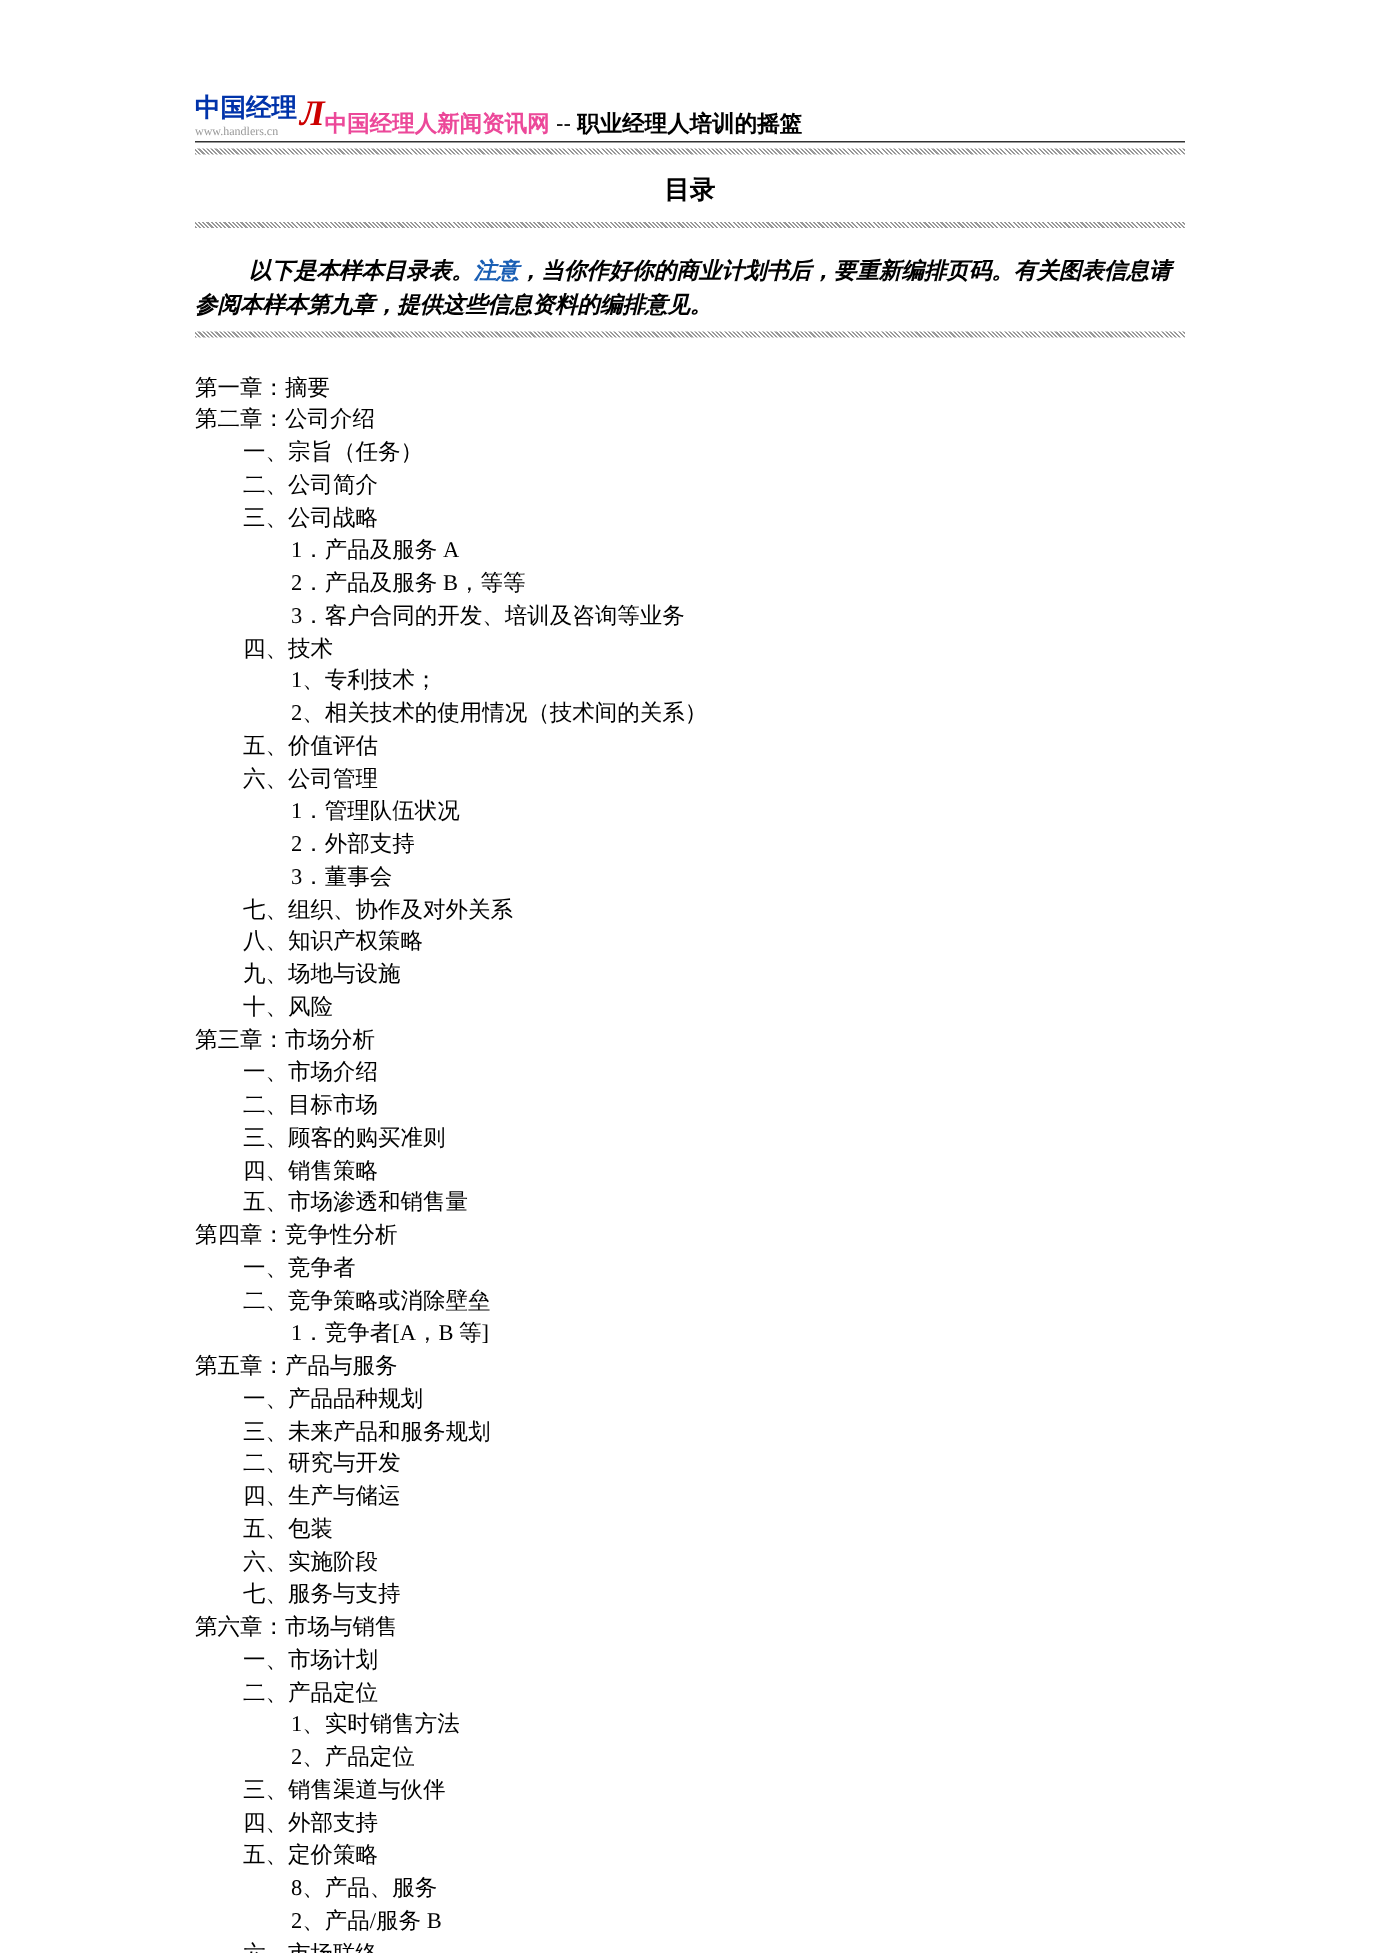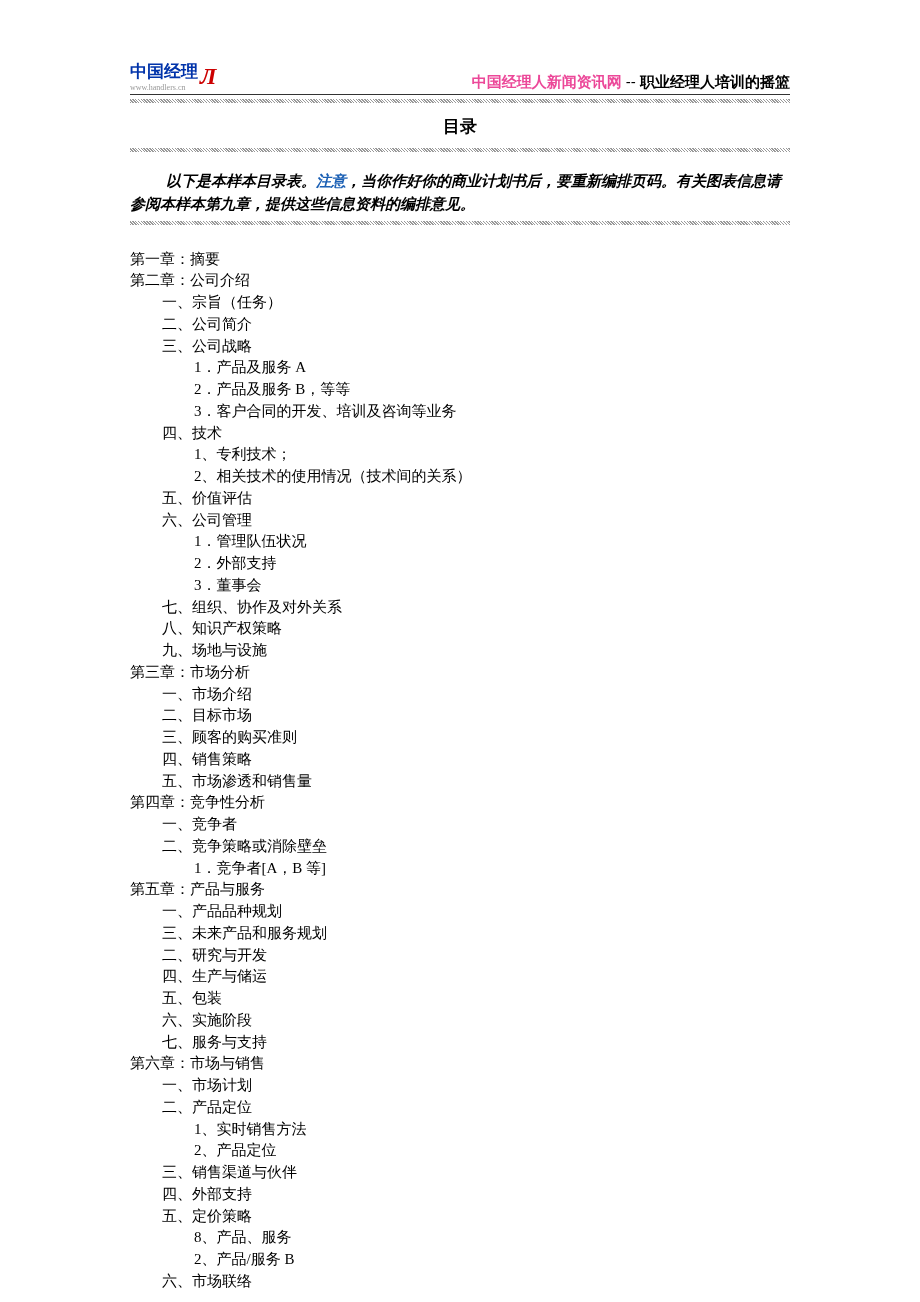--- a/index.html
+++ b/index.html
@@ -9,21 +9,20 @@
       font-size: 15px;
       color: #000;
       background: #fff;
       width: 920px;
     }
     .page {
       padding: 60px 130px 40px 130px;
     }
     .header {
       display: flex;
-      justify-content: space-between;
       align-items: flex-end;
       border-bottom: 1.5px solid #333;
       padding-bottom: 2px;
       margin-bottom: 4px;
     }
     .header-divider {
       height: 4px;
       background: repeating-linear-gradient(45deg, #999, #999 1px, #fff 1px, #fff 2px);
       margin-bottom: 12px;
     }
@@ -135,20 +134,21 @@
       <div class="lvl2">1、专利技术；</div>
       <div class="lvl2">2、相关技术的使用情况（技术间的关系）</div>
       <div class="lvl1">五、价值评估</div>
       <div class="lvl1">六、公司管理</div>
       <div class="lvl2">1．管理队伍状况</div>
       <div class="lvl2">2．外部支持</div>
       <div class="lvl2">3．董事会</div>
       <div class="lvl1">七、组织、协作及对外关系</div>
       <div class="lvl1">八、知识产权策略</div>
       <div class="lvl1">九、场地与设施</div>
+      <div class="lvl1">十、风险</div>
       <div class="lvl0">第三章：市场分析</div>
       <div class="lvl1">一、市场介绍</div>
       <div class="lvl1">二、目标市场</div>
       <div class="lvl1">三、顾客的购买准则</div>
       <div class="lvl1">四、销售策略</div>
       <div class="lvl1">五、市场渗透和销售量</div>
       <div class="lvl0">第四章：竞争性分析</div>
       <div class="lvl1">一、竞争者</div>
       <div class="lvl1">二、竞争策略或消除壁垒</div>
       <div class="lvl2">1．竞争者[A，B 等]</div>

